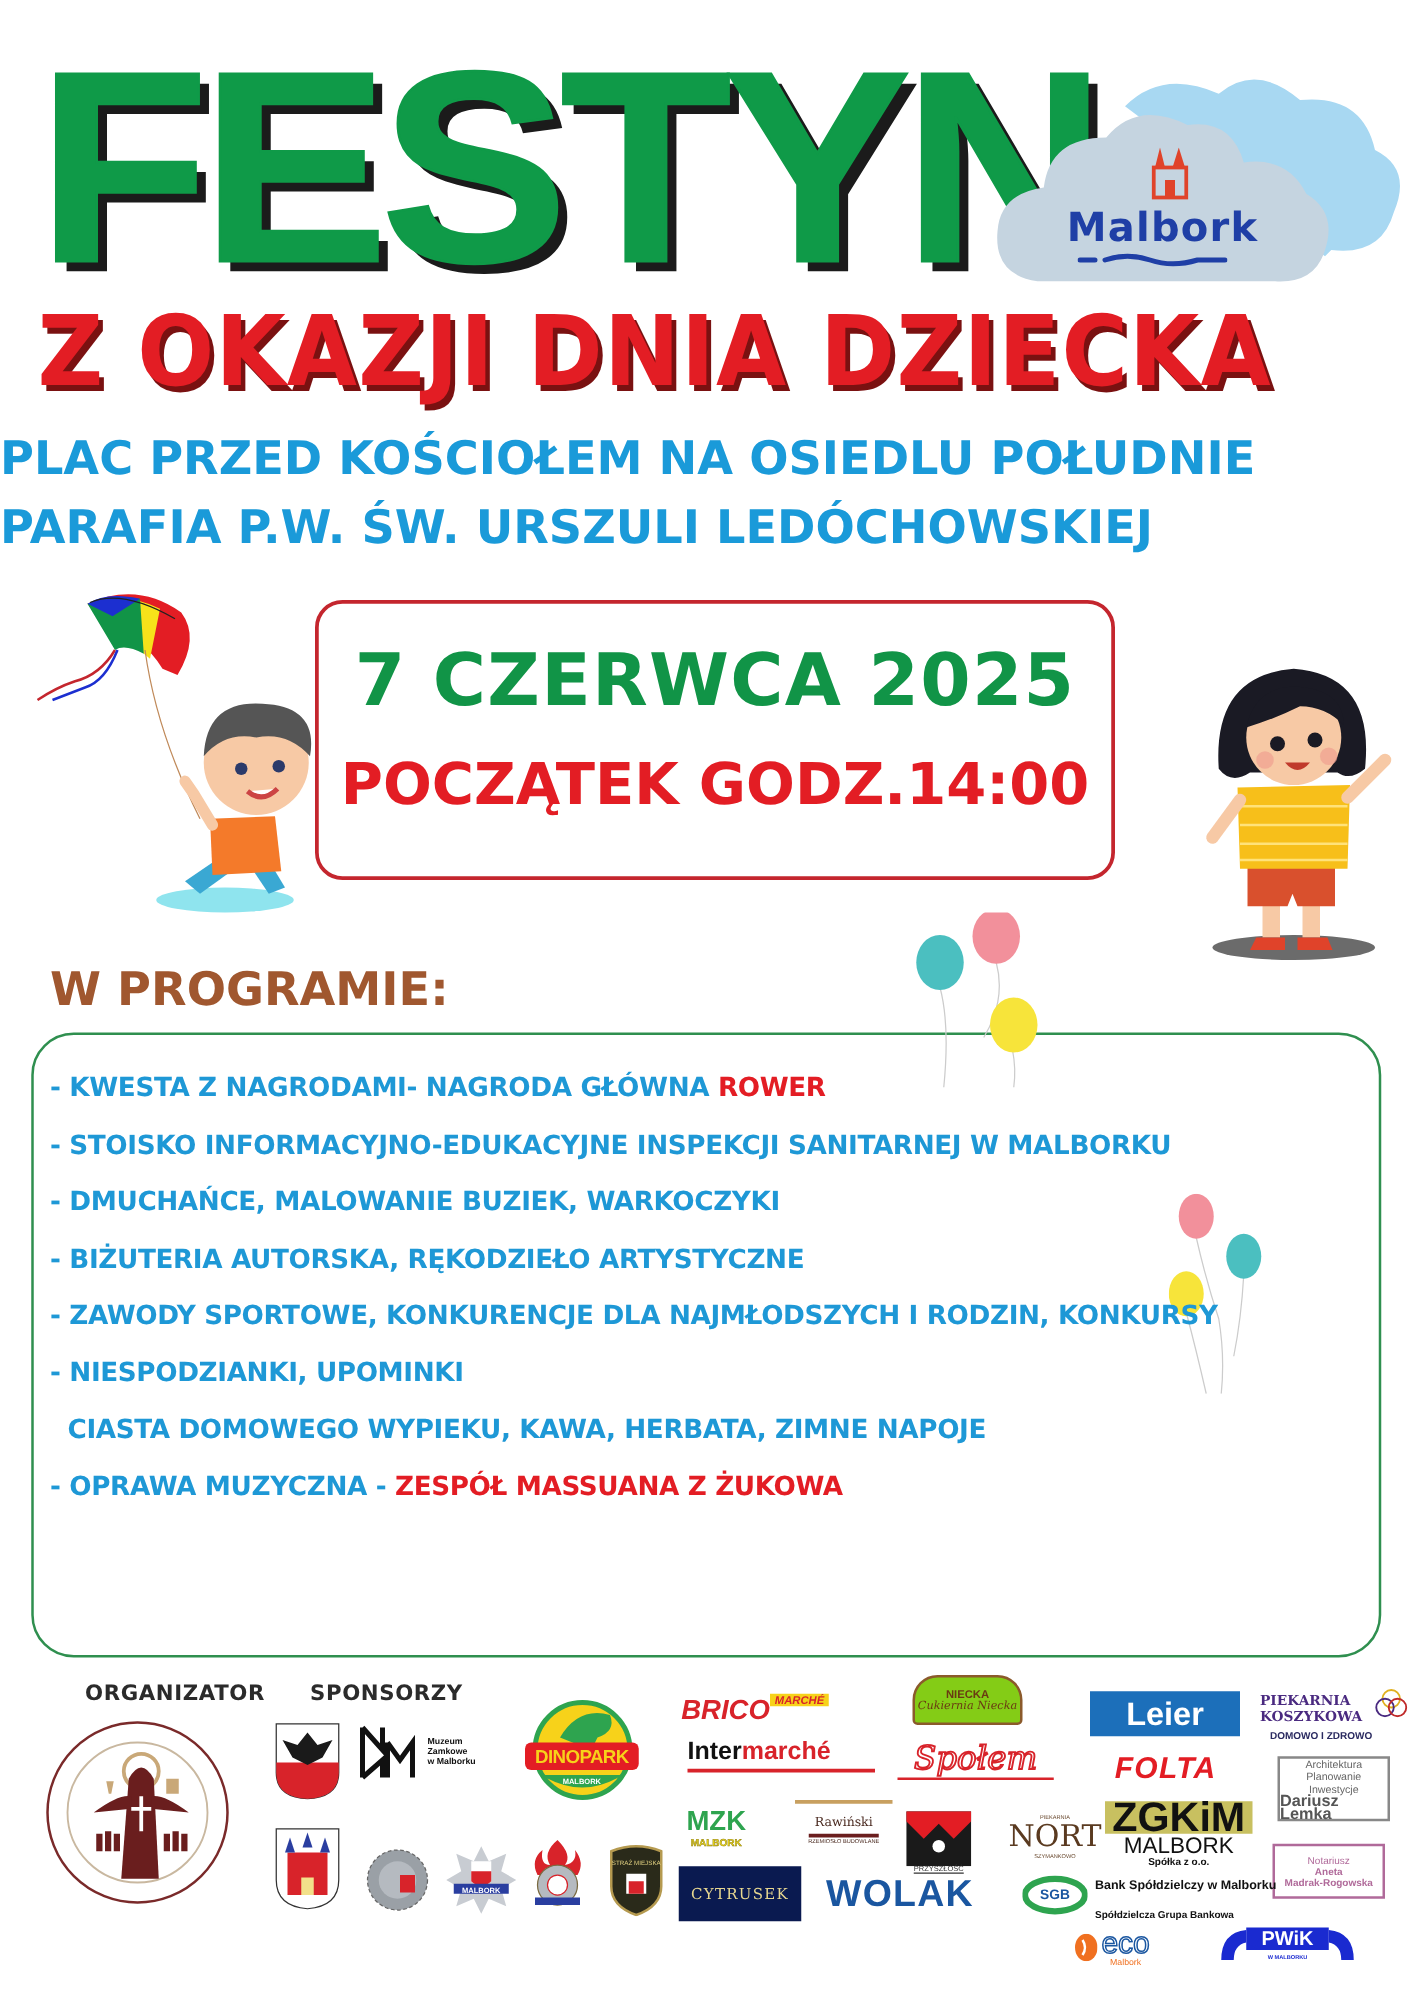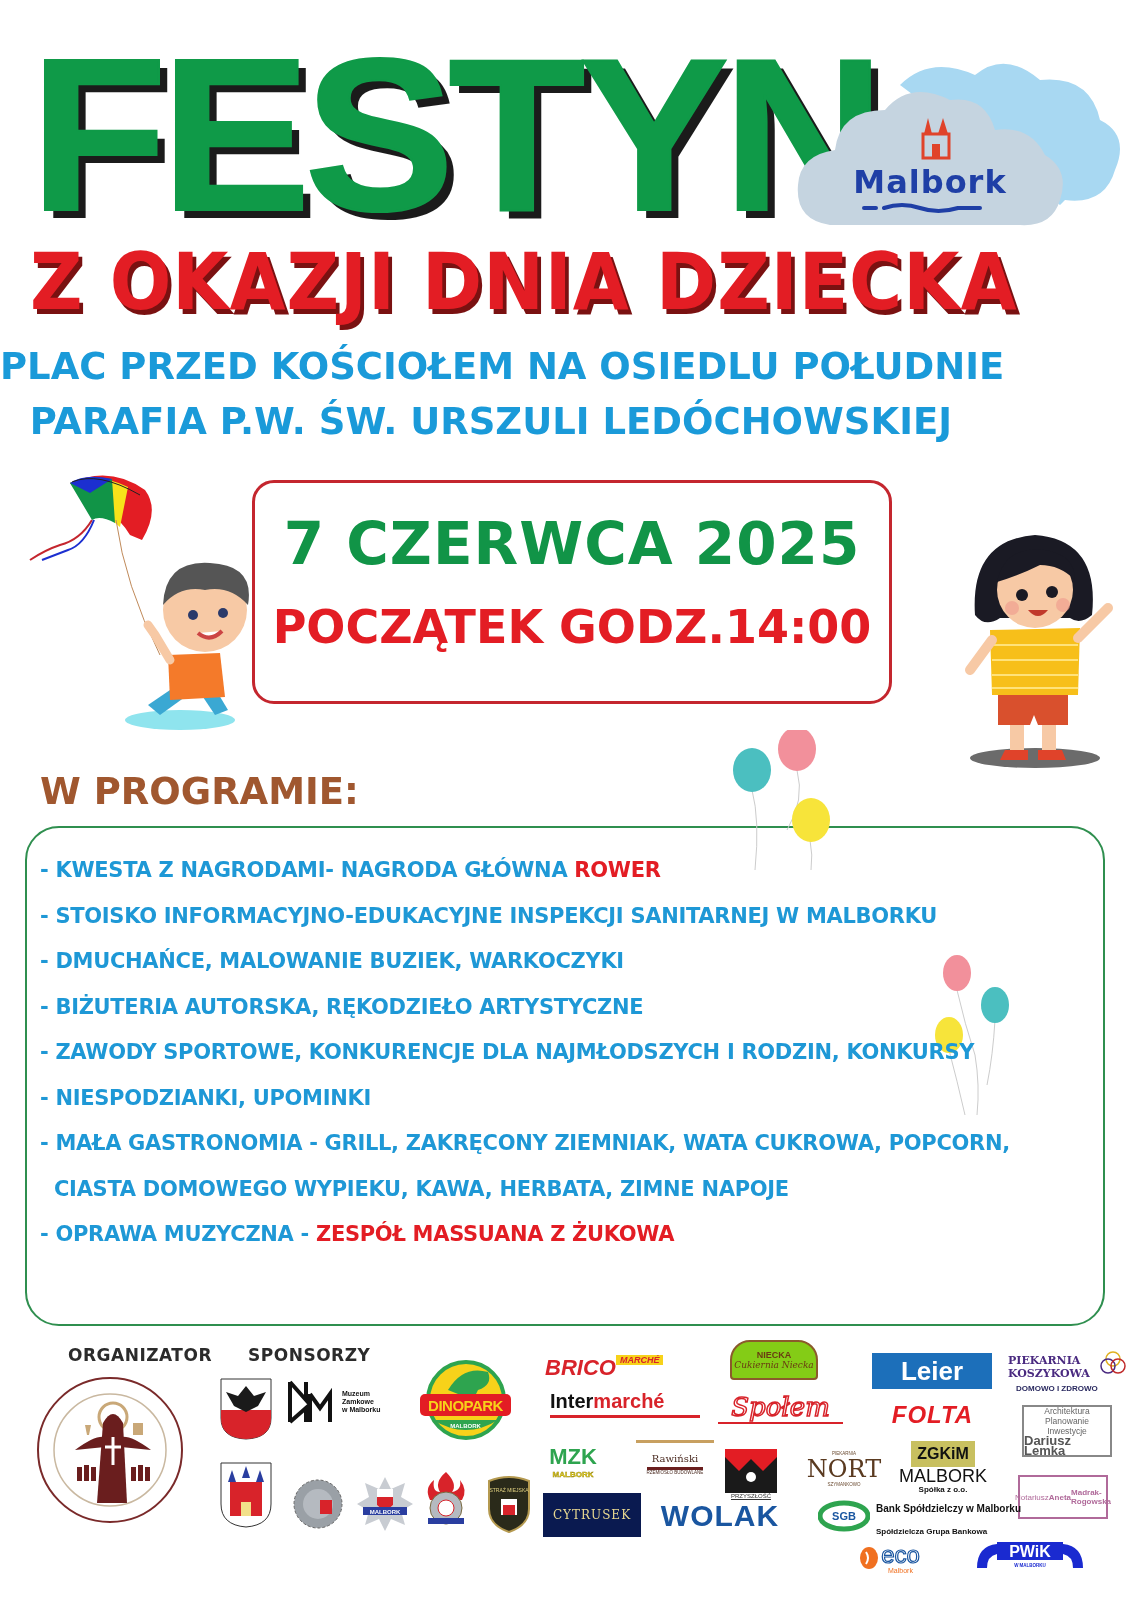--- a/index.html
+++ b/index.html
@@ -28,21 +28,21 @@
   
   .cloud { left: 790px; top: 55px; width: 335px; height: 175px; }
   .malbork-text {
     left: 845px; top: 163px; width: 170px;
     font-family: "DejaVu Sans", sans-serif; font-size: 32px; font-weight: 700;
     color: #1f3fa6; text-align: center; letter-spacing: 1px;
   }
 
   
   .loc {
-    left: 0; width: 952px; text-align: right;
+    left: 0; width: 952px; text-align: left;
     font-family: "DejaVu Sans", sans-serif; font-weight: 900;
     font-size: 37px; color: #1a9ad9; white-space: nowrap; letter-spacing: 0px;
   }
   .loc1 { top: 345px; }
   .loc2 { top: 400px; }
 
   
   .date-box {
     left: 252px; top: 480px; width: 640px; height: 224px;
     border: 3px solid #c4262e; border-radius: 22px; background: #fff;
@@ -195,21 +195,20 @@
   <ellipse cx="14" cy="80" rx="14" ry="18" fill="#f7e43a"></ellipse>
 </svg>
 
 <ul class="abs program-list">
   <li><span>- KWESTA Z NAGRODAMI- NAGRODA GŁÓWNA </span><span class="red">ROWER</span></li>
   <li><span>- STOISKO INFORMACYJNO-EDUKACYJNE INSPEKCJI SANITARNEJ W MALBORKU</span></li>
   <li><span>- DMUCHAŃCE, MALOWANIE BUZIEK, WARKOCZYKI</span></li>
   <li><span>- BIŻUTERIA AUTORSKA, RĘKODZIEŁO ARTYSTYCZNE</span></li>
   <li><span>- ZAWODY SPORTOWE, KONKURENCJE DLA NAJMŁODSZYCH I RODZIN, KONKURSY</span></li>
   <li><span>- NIESPODZIANKI, UPOMINKI</span></li>
-  <li><span>- MAŁA GASTRONOMIA - GRILL, ZAKRĘCONY ZIEMNIAK, WATA CUKROWA, POPCORN,</span></li>
   <li class="cont"><span>CIASTA DOMOWEGO WYPIEKU, KAWA, HERBATA, ZIMNE NAPOJE</span></li>
   <li><span>- OPRAWA MUZYCZNA - </span><span class="red">ZESPÓŁ MASSUANA Z ŻUKOWA</span></li>
 </ul>
 
 <div class="abs foot-label" style="left:38px;top:1345px;">ORGANIZATOR</div>
 <div class="abs foot-label" style="left:218px;top:1345px;">SPONSORZY</div>
 
 <svg class="abs" style="left:35px;top:1375px;width:150px;height:150px" viewBox="0 0 150 150">
   <circle cx="75" cy="75" r="72" fill="#fff" stroke="#7a2a2a" stroke-width="2"></circle>
   <circle cx="75" cy="75" r="56" fill="none" stroke="#c9b8a0" stroke-width="1.5"></circle>
@@ -360,26 +359,26 @@
   <span class="txt" style="font-size:6px;color:#333;text-decoration:underline">PRZYSZŁOŚĆ</span>
 </div>
 
 <div class="logo" style="left:810px;top:1440px;width:68px;height:58px;flex-direction:column">
   <span class="txt" style="font-size:4.5px;color:#6a4a30">PIEKARNIA</span>
   <span style="font-family:'DejaVu Serif',serif;font-size:24px;color:#5a3a20;line-height:26px">NORT</span>
   <span class="txt" style="font-size:4.5px;color:#6a4a30">SZYMANKOWO</span>
 </div>
 
 <div class="logo" style="left:888px;top:1438px;width:110px;height:58px;flex-direction:column">
-  <span class="txt" style="font-size:16px;font-weight:900;color:#111;background:#c8c060;padding:0 6px;line-height:26px">ZGKiM</span>
+  <span class="txt" style="font-size:33px;font-weight:900;color:#111;background:#c8c060;padding:0 6px;line-height:26px">ZGKiM</span>
   <span class="txt" style="font-size:18px;color:#111;line-height:18px">MALBORK</span>
   <span class="txt" style="font-size:8px;font-weight:700;color:#111">Spółka z o.o.</span>
 </div>
 
-<div class="logo" style="left:1018px;top:1475px;width:90px;height:44px;border:2px solid #b06a9a;">
+<div class="logo" style="left:1018px;top:1475px;width:90px;height:44px;border:2px solid #b06a9a;flex-direction:column">
   <span class="txt" style="font-size:8px;color:#b06a9a">Notariusz</span>
   <span class="txt" style="font-size:8px;color:#b06a9a;font-weight:700">Aneta</span>
   <span class="txt" style="font-size:8px;color:#b06a9a;font-weight:700">Madrak-Rogowska</span>
 </div>
 
 <div class="logo" style="left:543px;top:1493px;width:98px;height:44px;background:#0a1a50">
   <span style="font-family:'DejaVu Serif',serif;font-size:12px;color:#e8d890;letter-spacing:1px">CYTRUSEK</span>
 </div>
 
 <div class="logo" style="left:655px;top:1497px;width:130px;height:38px">

